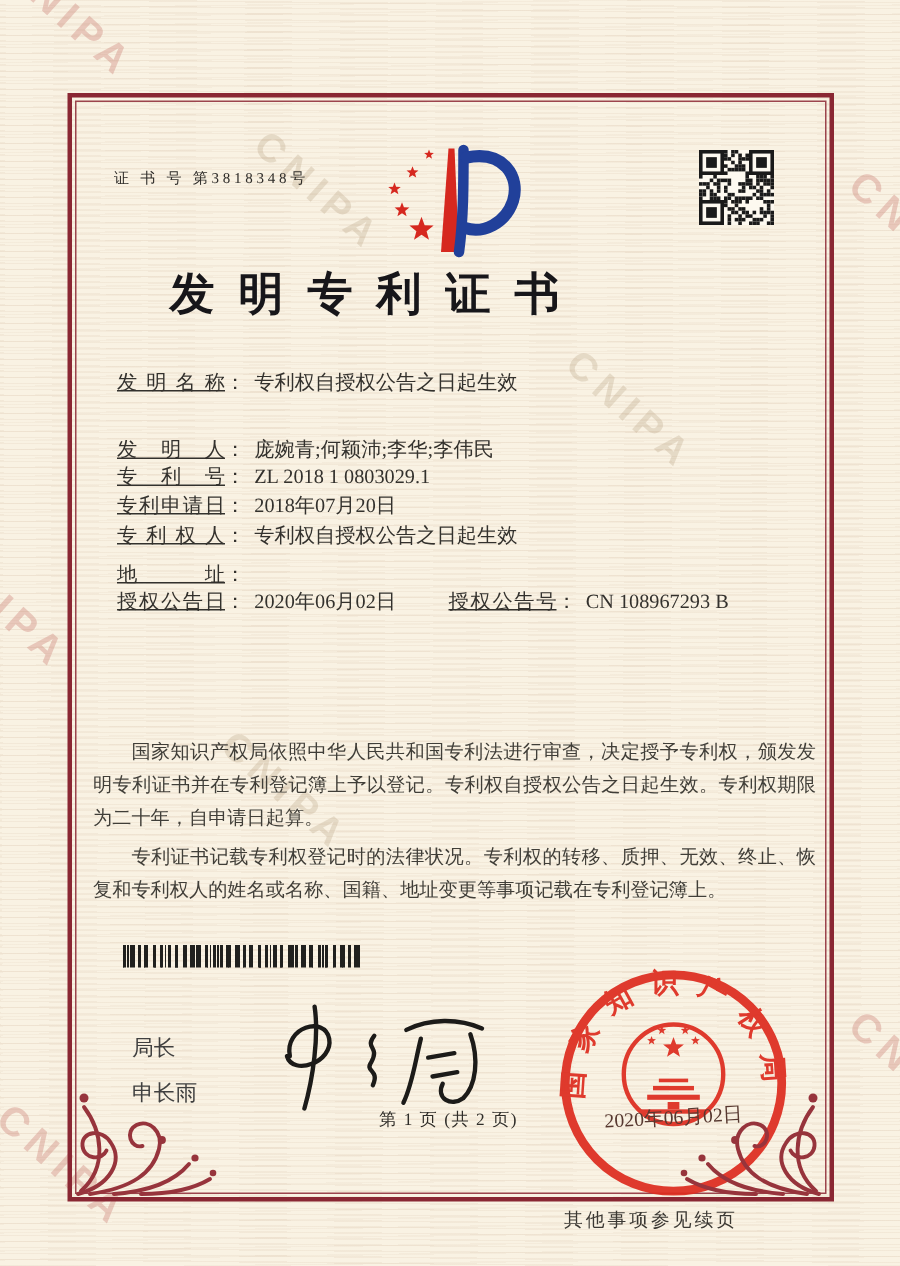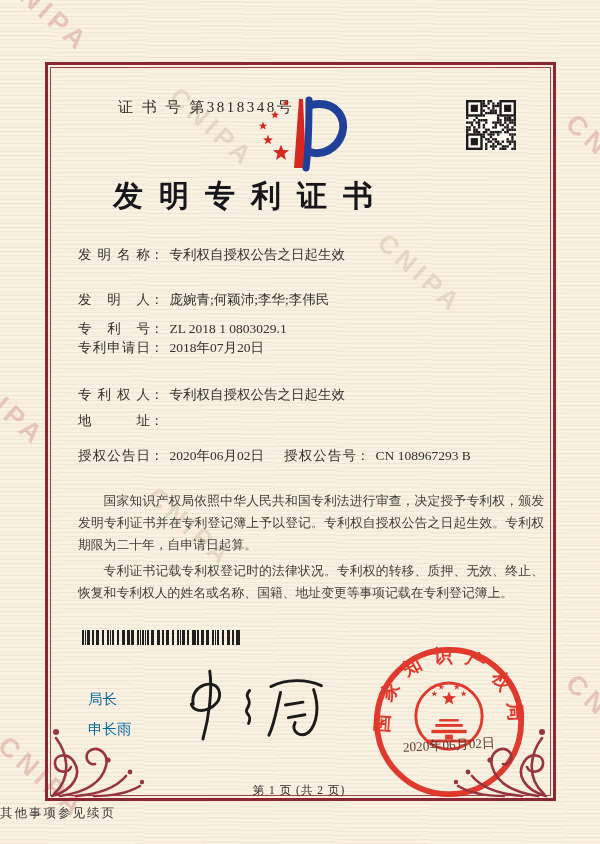--- a/index.html
+++ b/index.html
@@ -33,62 +33,62 @@
   
   .frame{
     position:absolute;left:45px;top:62px;width:505px;height:733px;
     border:3px solid #8a2733;z-index:2;
   }
   .frame-inner{
     position:absolute;inset:2px;border:1px solid #9c444d;
   }
   .content{position:absolute;inset:0;z-index:3;}
   .cert-no{
-    position:absolute;left:76px;top:98px;
-    font-size:15px;letter-spacing:2.5px;color:#2e2c29;margin-left:42px;
+    position:absolute;left:76px;top:112px;
+    font-size:10px;letter-spacing:2.5px;color:#2e2c29;
   }
   .logo{position:absolute;left:250px;top:96px;width:100px;height:76px;}
   .qr{position:absolute;left:466px;top:100px;width:50px;height:50px;background:#fdf9f0;}
   .title{
     position:absolute;left:46px;top:176px;width:410px;
     text-align:center;font-size:30px;font-weight:700;color:#17161a;
     letter-spacing:16px;padding-left:0;box-sizing:border-box;
   }
   .fields{position:absolute;left:78px;top:246px;width:462px;font-size:13.5px;color:#33312d;}
   .frow{display:flex;align-items:baseline;white-space:nowrap;}
-  .flabel{display:inline-block;width:72px;text-align:justify;text-align-last:justify;}
+  .flabel{display:inline-block;width:72px;text-align:justify;text-align-last:justify;text-decoration:underline;}
   .fcolon{margin:0 2px 0 0;}
   .fvalue{margin-left:4px;}
-  .pair2{margin-left:20px;display:flex;align-items:baseline;}
-  .mb1{margin-bottom:27px}.mb2{margin-bottom:11px}.mb3{margin-bottom:1px}
-  .mb4{margin-bottom:29px}.mb5{margin-bottom:8px}.mb6{margin-bottom:17px}
+  .pair2{margin-left:35px;display:flex;align-items:baseline;}
+  .mb1{margin-bottom:27px}.mb2{}.mb3{margin-bottom:1px}
+  .mb4{margin-bottom:2px}.mb5{margin-bottom:8px}.mb6{margin-bottom:0}
   .paras{
     position:absolute;left:62px;top:490px;width:482px;
     font-size:12.8px;line-height:22px;color:#403e38;text-align:justify;
   }
-  .paras p{margin:0 0 4px 16px;text-indent:2em;}
+  .paras p{margin:0 0 4px 0;text-indent:2em;}
   .barcode{
     position:absolute;left:82px;top:630px;width:160px;height:15px;
     background-image:
       repeating-linear-gradient(90deg,#20201e 0 2px,transparent 2px 5px),
       repeating-linear-gradient(90deg,#20201e 0 1px,transparent 1px 7px),
       repeating-linear-gradient(90deg,transparent 0 3px,#20201e 3px 4px,transparent 4px 11px);
   }
-  .signer{position:absolute;left:88px;top:684px;font-size:14.5px;color:#0369a1;line-height:30px;}
+  .signer{position:absolute;left:88px;top:684px;font-size:14.5px;color:#404040;line-height:30px;}
   .signature{position:absolute;left:168px;top:664px;width:165px;height:85px;}
   .seal{position:absolute;left:371px;top:644px;width:156px;height:156px;opacity:.93;mix-blend-mode:multiply;}
   .flourish{position:absolute;bottom:0;width:100px;height:112px;z-index:4;}
   .flourish.fl-left{left:46px;}
   .flourish.fl-right{right:48px;transform:scaleX(-1);}
   .page-num{
-    position:absolute;left:46px;top:783px;width:506px;text-align:center;
+    position:absolute;left:46px;top:739px;width:506px;text-align:center;
     font-size:11.5px;color:#2f2d29;letter-spacing:1px;
   }
   .footer-note{
-    position:absolute;left:0;top:805px;width:492px;text-align:left;
+    position:absolute;left:0;top:805px;width:492px;text-align:right;
     font-size:12.5px;color:#3b3833;letter-spacing:2px;z-index:3;
   }
 </style>
 </head>
 <body>
 
 <div class="page">
 
   <div class="wm wm-outer" style="left:-8px;top:-4px;">CNIPA</div>
   <div class="wm wm-outer" style="left:556px;top:140px;">CNIPA</div>

